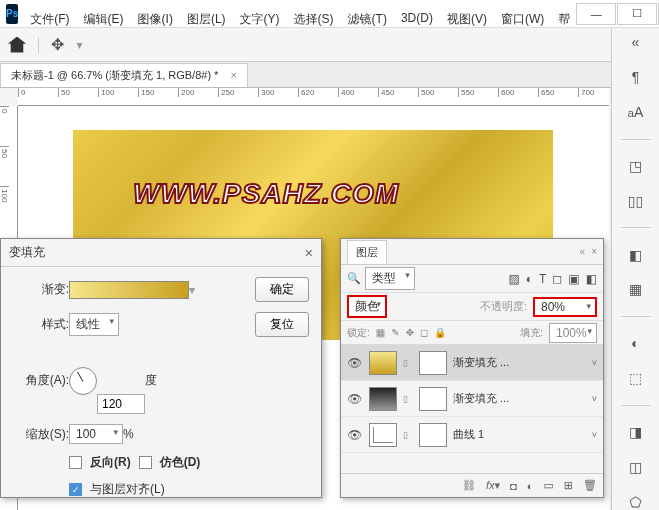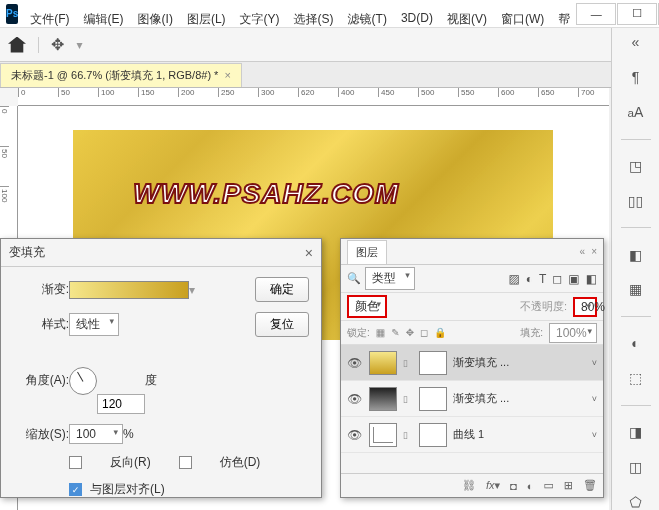--- a/index.html
+++ b/index.html
@@ -7,21 +7,21 @@
 .titlebar { height: 28px; background: #fff; display: flex; align-items: center; border-bottom: 1px solid #ddd; }
 .ps-icon { width: 20px; height: 20px; background: #001e36; color: #31a8ff; font-weight: bold; font-size: 10px; display: flex; align-items: center; justify-content: center; margin: 0 6px; border-radius: 2px; }
 .menubar { display: flex; gap: 2px; flex: 1; }
 .menubar span { padding: 4px 6px; font-size: 12px; white-space: nowrap; margin-top: 12px; }
 .winbtns { display: flex; gap: 1px; margin-left: auto; }
 .winbtn { width: 40px; height: 22px; display: flex; align-items: center; justify-content: center; border: 1px solid #ccc; background: #fff; font-size: 11px; }
 .optionsbar { height: 34px; background: #f5f5f5; border-bottom: 1px solid #ccc; display: flex; align-items: center; padding: 0 8px; gap: 12px; }
 .home-icon { width: 18px; height: 16px; background: #333; clip-path: polygon(50% 0, 100% 45%, 85% 45%, 85% 100%, 15% 100%, 15% 45%, 0 45%); }
 .move-icon { font-size: 16px; color: #555; }
 .doctab-row { height: 26px; background: #ececec; display: flex; align-items: center; border-bottom: 1px solid #bbb; }
-.doctab { padding: 4px 10px; background: #fef9c3; border: 1px solid #ccc; border-bottom: none; font-size: 11px; display: flex; align-items: center; gap: 6px; }
+.doctab { padding: 4px 10px; background: #ffffff; border: 1px solid #ccc; border-bottom: none; font-size: 11px; display: flex; align-items: center; gap: 12px; }
 .doctab-x { color: #888; font-size: 11px; }
 .workspace { position: absolute; top: 88px; left: 0; right: 50px; bottom: 0; background: #f5f5f5; }
 .rulers-h { position: absolute; top: 0; left: 18px; right: 0; height: 18px; background: #fff; border-bottom: 1px solid #999; font-size: 8px; color: #666; overflow: hidden; white-space: nowrap; }
 .rulers-h span { display: inline-block; width: 40px; border-left: 1px solid #999; padding-left: 2px; }
 .rulers-v { position: absolute; top: 18px; left: 0; width: 18px; bottom: 0; background: #fff; border-right: 1px solid #999; font-size: 8px; color: #666; }
 .rulers-v span { display: block; height: 40px; border-top: 1px solid #999; writing-mode: vertical-rl; padding-top: 2px; }
 .canvas-area { position: absolute; top: 18px; left: 18px; right: 0; bottom: 0; background: #fff; }
 .gold-bg { position: absolute; left: 55px; top: 24px; width: 480px; height: 210px; background: linear-gradient(135deg, #e6c84a 0%, #d4b23a 20%, #f0d560 40%, #c9a830 60%, #e8cc50 80%, #d0b038 100%); filter: contrast(1.05); }
 .gold-text { position: absolute; left: 115px; top: 72px; font-size: 28px; font-weight: 900; font-style: italic; color: #fff; -webkit-text-stroke: 2px #7a1010; letter-spacing: 1px; }
 .rightbar { position: absolute; right: 0; top: 28px; width: 48px; bottom: 0; background: #f5f5f5; border-left: 1px solid #ccc; display: flex; flex-direction: column; align-items: center; padding-top: 6px; gap: 18px; }
@@ -164,21 +164,21 @@
       <span class="gd-label">角度(A):</span>
       <div class="angle-dial"></div>
       <input class="num-input" value="120" style="">
       <span>度</span>
     </div>
     <div class="gd-row">
       <span class="gd-label">缩放(S):</span>
       <div class="dropdown" style="width:54px">100</div>
       <span>%</span>
     </div>
-    <div class="gd-row" style="padding-left:56px; gap:28px;">
+    <div class="gd-row" style="padding-left:56px; gap:8px;font-weight:bold;">
       <span class="checkbox"></span>
       <span>反向(R)</span>
       <span class="checkbox"></span>
       <span>仿色(D)</span>
     </div>
     <div class="gd-row" style="padding-left:56px; gap:8px;">
       <span class="checkbox checked">✓</span>
       <span>与图层对齐(L)</span>
     </div>
   </div>
@@ -200,21 +200,21 @@
       <span>◐</span>
       <span>T</span>
       <span>◻</span>
       <span>▣</span>
       <span>◧</span>
     </div>
   </div>
   <div class="lp-blend">
     <div class="dropdown red-box" style="border:2px solid #d00">颜色</div>
     <span style="margin-left:auto" class="gray">不透明度:</span>
-    <div class="dropdown red-box" style="border:2px solid #d00; width:24px">80%</div>
+    <div class="dropdown red-box" style="border:2px solid #d00; width:64px">80%</div>
   </div>
   <div class="lp-lock">
     <span>锁定:</span>
     <span>▦</span>
     <span>✎</span>
     <span>✥</span>
     <span>◻</span>
     <span>🔒</span>
     <span style="margin-left:auto">填充:</span>
     <div class="dropdown" style="width:48px">100%</div>

